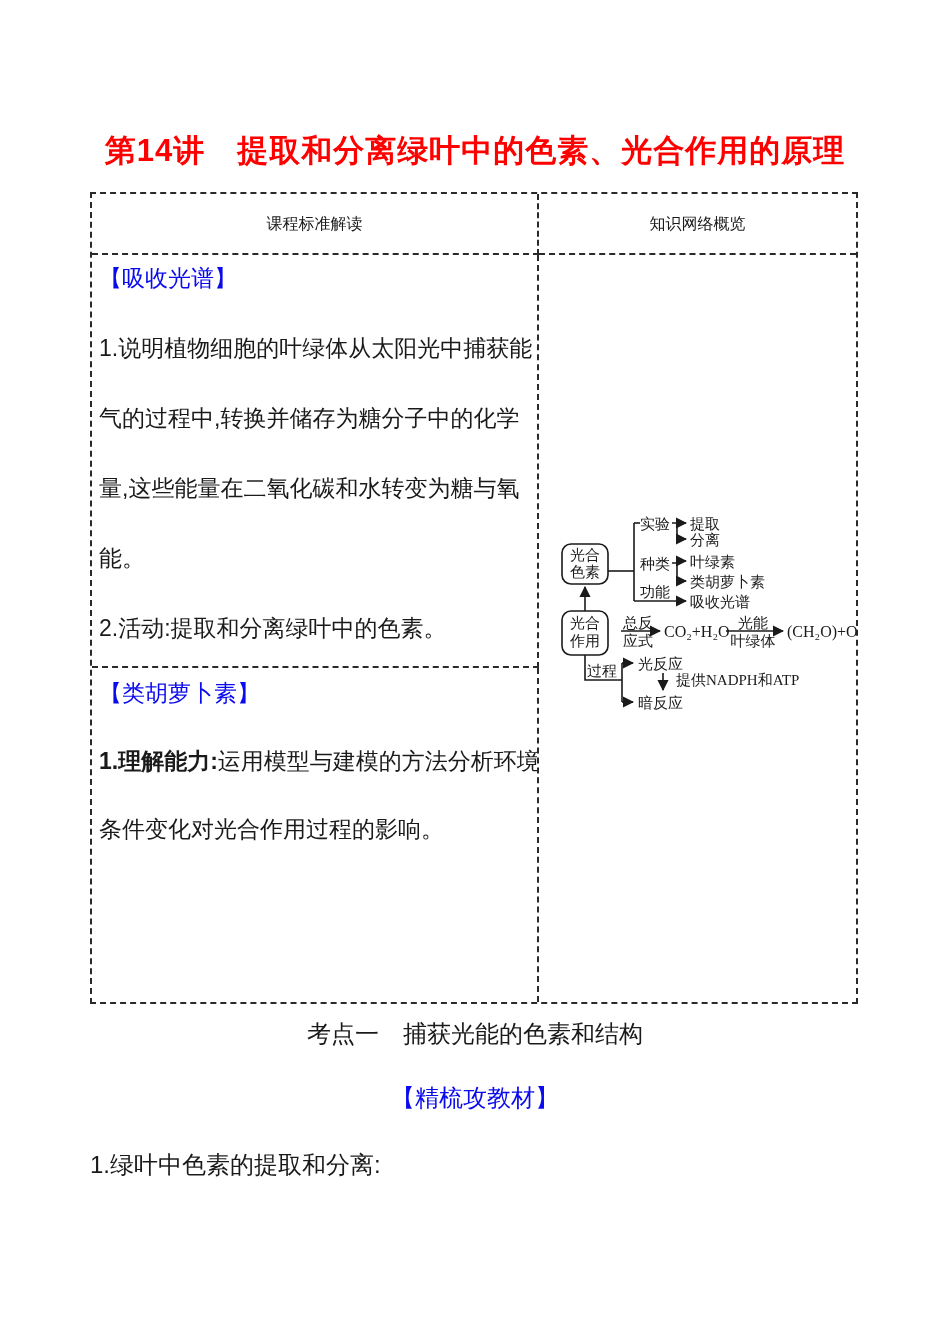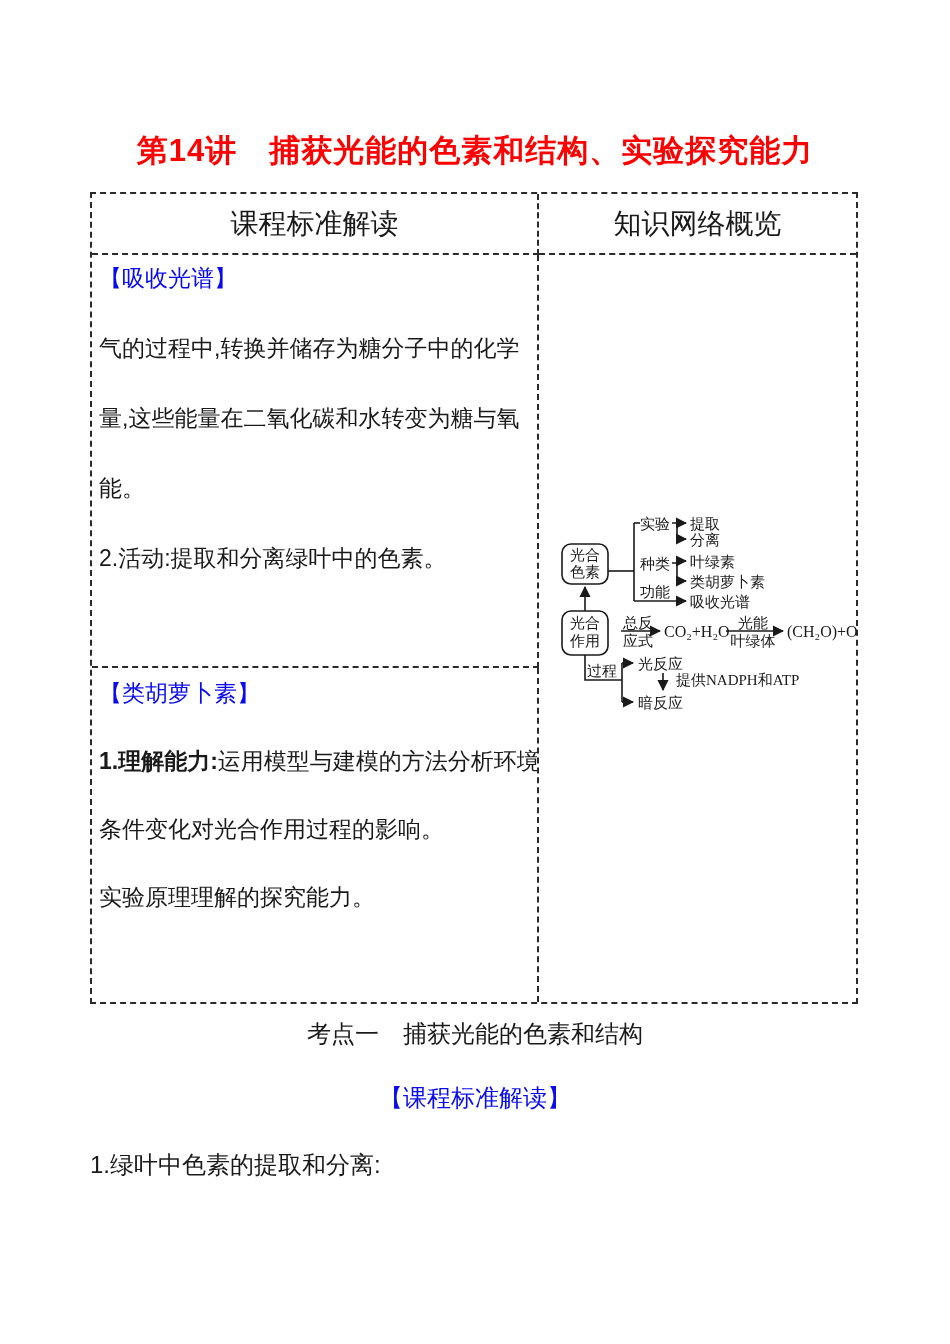--- a/index.html
+++ b/index.html
@@ -15,21 +15,21 @@
   }
   .doc-title{
     position:absolute;left:0;top:130px;width:950px;text-align:center;
     font-size:31px;font-weight:700;color:var(--title-red);letter-spacing:1px;white-space:nowrap;
   }
   .tbl{
     position:absolute;left:90px;top:192px;width:768px;height:812px;
     border:2px dashed var(--line);box-sizing:border-box;
   }
   .cell{position:absolute;box-sizing:border-box;}
-  .hdr{font-size:28px;text-align:center;line-height:59px;white-space:nowrap;}
+  .hdr{font-size:16px;text-align:center;line-height:59px;white-space:nowrap;}
   .hdr-l{left:0;top:0;width:447px;height:61px;border-right:2px dashed var(--line);border-bottom:2px dashed var(--line);}
   .hdr-r{left:447px;top:0;width:317px;height:61px;border-bottom:2px dashed var(--line);}
   .cell-std{left:0;top:61px;width:447px;height:413px;border-right:2px dashed var(--line);border-bottom:2px dashed var(--line);padding-left:7px;overflow:hidden;}
   .cell-abl{left:0;top:474px;width:447px;height:334px;border-right:2px dashed var(--line);padding-left:7px;overflow:hidden;}
   .cell-net{left:447px;top:61px;width:317px;height:747px;}
   .cell-std .ln{height:70px;line-height:70px;}
   .cell-abl .ln{height:68px;line-height:68px;}
   .ln{font-size:23px;white-space:nowrap;}
   .cell-std .ln:first-child{margin-top:-12px;}
   .cell-abl .ln:first-child{margin-top:-9px;}
@@ -40,39 +40,39 @@
   .df{font-family:"Liberation Serif","DejaVu Serif",serif;font-size:16px;fill:var(--ink);}
   .wire{stroke:var(--ink);stroke-width:1.6;fill:none;}
   .nodebox{stroke:var(--ink);stroke-width:1.6;fill:none;}
   .exam-point{position:absolute;left:0;top:1018px;width:950px;text-align:center;font-size:24px;white-space:nowrap;}
   .review-head{position:absolute;left:0;top:1082px;width:950px;text-align:center;font-size:24px;font-weight:400;white-space:nowrap;}
   .item1{position:absolute;left:90px;top:1149px;font-size:24px;white-space:nowrap;}
 </style>
 </head>
 <body>
 
-<div class="doc-title">第14讲　捕获光能的色素和结构、实验探究能力</div>
+<div class="doc-title">第14讲　提取和分离绿叶中的色素、光合作用的原理</div>
 
 <div class="tbl">
   <div class="cell hdr hdr-l">课程标准解读</div>
   <div class="cell hdr hdr-r">知识网络概览</div>
 
   <div class="cell cell-std">
     <div class="ln blue">【吸收光谱】</div>
+    <div class="ln">1.说明植物细胞的叶绿体从太阳光中捕获能</div>
     <div class="ln">气的过程中,转换并储存为糖分子中的化学</div>
     <div class="ln">量,这些能量在二氧化碳和水转变为糖与氧</div>
     <div class="ln">能。</div>
     <div class="ln">2.活动:提取和分离绿叶中的色素。</div>
   </div>
 
   <div class="cell cell-abl">
     <div class="ln blue">【类胡萝卜素】</div>
     <div class="ln"><b>1.理解能力:</b><span>运用模型与建模的方法分析环境</span></div>
     <div class="ln"><span>条件变化对光合作用过程的影响。</span></div>
-    <div class="ln"><span>实验原理理解的探究能力。</span></div>
   </div>
 
   <div class="cell cell-net">
     <svg class="net-svg" width="321" height="747" viewBox="537 253 321 747" xmlns="http://www.w3.org/2000/svg">
       <defs>
         <marker id="ah" viewBox="0 0 10 10" refX="9" refY="5" markerWidth="7" markerHeight="7" orient="auto">
           <path d="M0,0 L10,5 L0,10 z" fill="#1a1a1a"></path>
         </marker>
       </defs>
 
@@ -132,14 +132,14 @@
 
       <text class="dt" x="587" y="676">过程</text>
       <text class="dt" x="638" y="669">光反应</text>
       <text class="dt" x="676" y="685">提供NADPH和ATP</text>
       <text class="dt" x="638" y="708">暗反应</text>
     </svg>
   </div>
 </div>
 
 <div class="exam-point">考点一　捕获光能的色素和结构</div>
-<div class="review-head blue">【课程标准解读】</div>
+<div class="review-head blue">【精梳攻教材】</div>
 <div class="item1">1.绿叶中色素的提取和分离:</div>
 
 </body></html>

